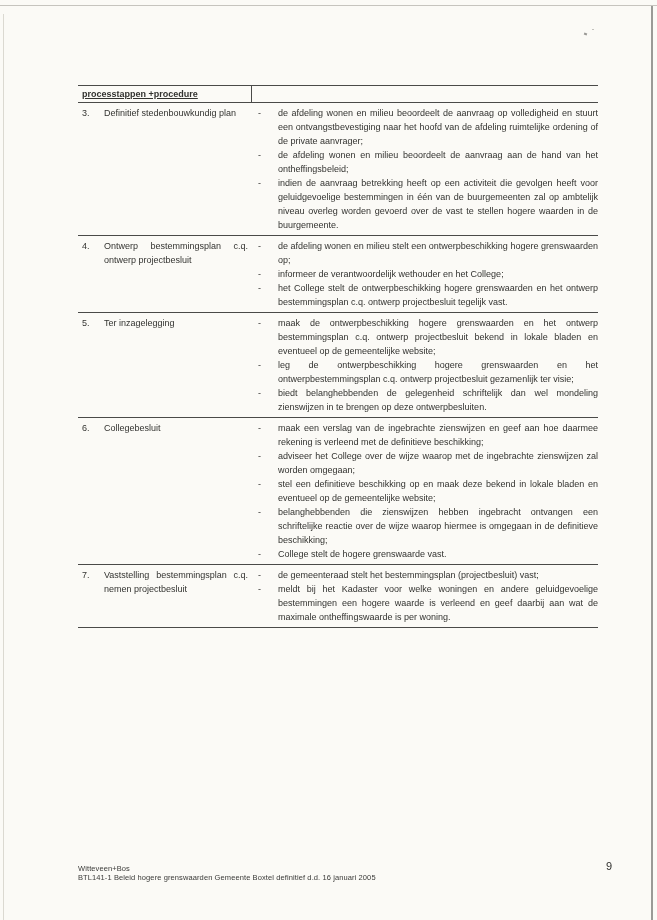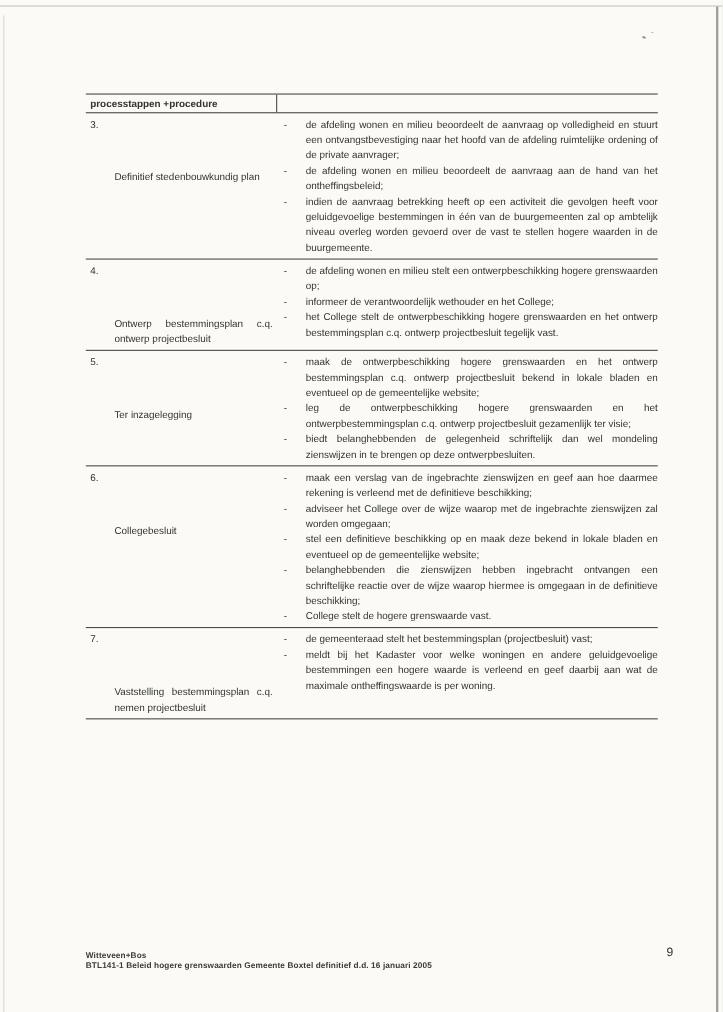--- a/index.html
+++ b/index.html
@@ -31,42 +31,43 @@
     font-size:9px;line-height:14px;
   }
   .thead{
     display:flex;
     border-bottom:1px solid var(--rule);
     font-weight:bold;
   }
   .thead .hcell1{
     width:174px;padding:1px 0 1px 4px;
     border-right:1px solid var(--rule);
+    text-decoration:underline;
   }
   .thead .hcell2{flex:1;padding:1px 4px 1px 6px;}
   .trow{
     display:flex;
     border-bottom:1px solid var(--rule);
     padding:2px 0 3px 0;
   }
   .stepcol{
     width:174px;display:flex;align-items:flex-start;
     padding:1px 4px 0 4px;
   }
   .stepnum{width:22px;flex:0 0 22px;}
-  .steplabel{flex:1;text-align:justify;margin-top:48px;}
+  .steplabel{flex:1;text-align:justify;}
   .instrcol{flex:1;padding:1px 0 0 6px;}
   .instr-item{display:flex;align-items:flex-start;}
   .dash{width:20px;flex:0 0 20px;text-align:left;}
   .itext{width:320px;flex:0 0 320px;text-align:justify;}
 
   
   .footer{
     position:absolute;left:78px;top:864px;
-    font-size:7.5px;line-height:9px;font-weight:bold;
+    font-size:7.5px;line-height:9px;font-weight:normal;
     color:#3a3a38;letter-spacing:0.1px;
   }
   .page-number{
     position:absolute;left:606px;top:860px;
     font-size:11px;color:#2f2f2d;
   }
 </style>
 </head>
 <body>
 

